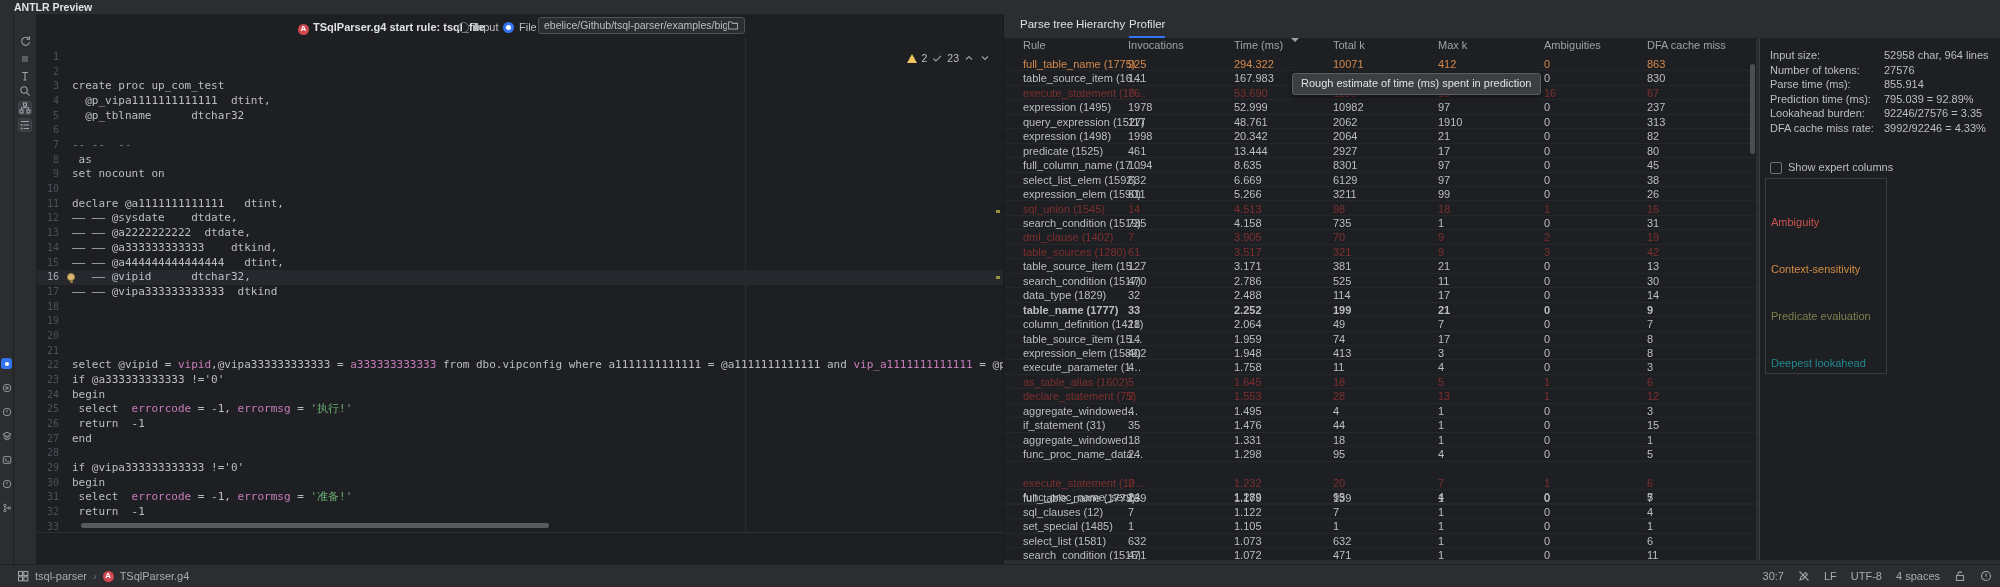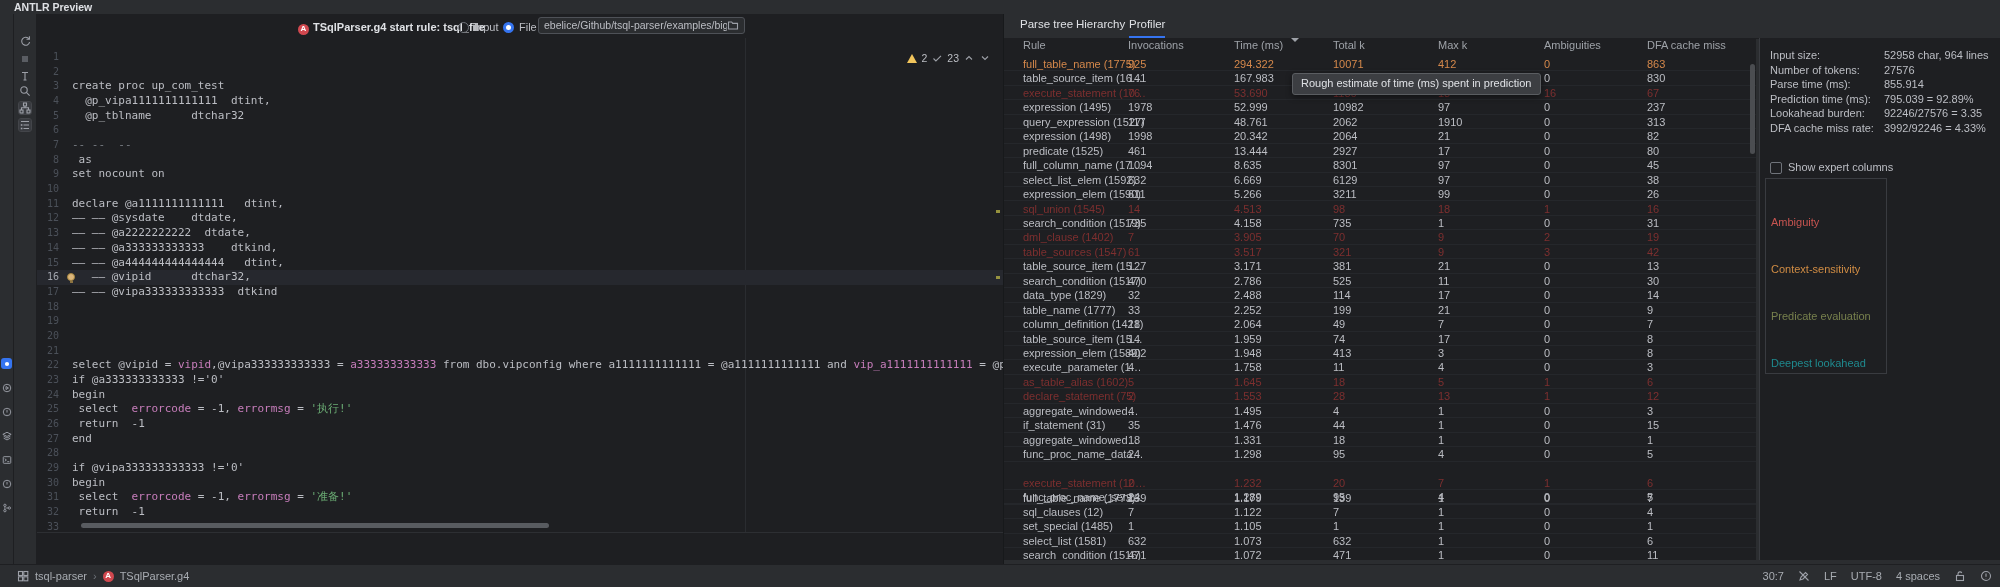--- a/index.html
+++ b/index.html
@@ -409,21 +409,21 @@
           <div class="prow red" style="top: 173.4px;">
             <span class="c0">dml_clause (1402)</span>
             <span class="c1">7</span>
             <span class="c2">3.905</span>
             <span class="c3">70</span>
             <span class="c4">9</span>
             <span class="c5">2</span>
             <span class="c6">19</span>
           </div>
           <div class="prow red" style="top: 187.85px;">
-            <span class="c0">table_sources (1547)</span>
+            <span class="c0">table_sources (1280)</span>
             <span class="c1">61</span>
             <span class="c2">3.517</span>
             <span class="c3">321</span>
             <span class="c4">9</span>
             <span class="c5">3</span>
             <span class="c6">42</span>
           </div>
           <div class="prow" style="top: 202.3px;">
             <span class="c0">table_source_item (15…</span>
             <span class="c1">127</span>
@@ -444,21 +444,21 @@
           </div>
           <div class="prow" style="top: 231.2px;">
             <span class="c0">data_type (1829)</span>
             <span class="c1">32</span>
             <span class="c2">2.488</span>
             <span class="c3">114</span>
             <span class="c4">17</span>
             <span class="c5">0</span>
             <span class="c6">14</span>
           </div>
-          <div class="prow" style="top: 245.65px;">
+          <div class="prow" style="top: 245.65px; font-weight: bold;">
             <span class="c0">table_name (1777)</span>
             <span class="c1">33</span>
             <span class="c2">2.252</span>
             <span class="c3">199</span>
             <span class="c4">21</span>
             <span class="c5">0</span>
             <span class="c6">9</span>
           </div>
           <div class="prow" style="top: 260.1px;">
             <span class="c0">column_definition (1421)</span>

